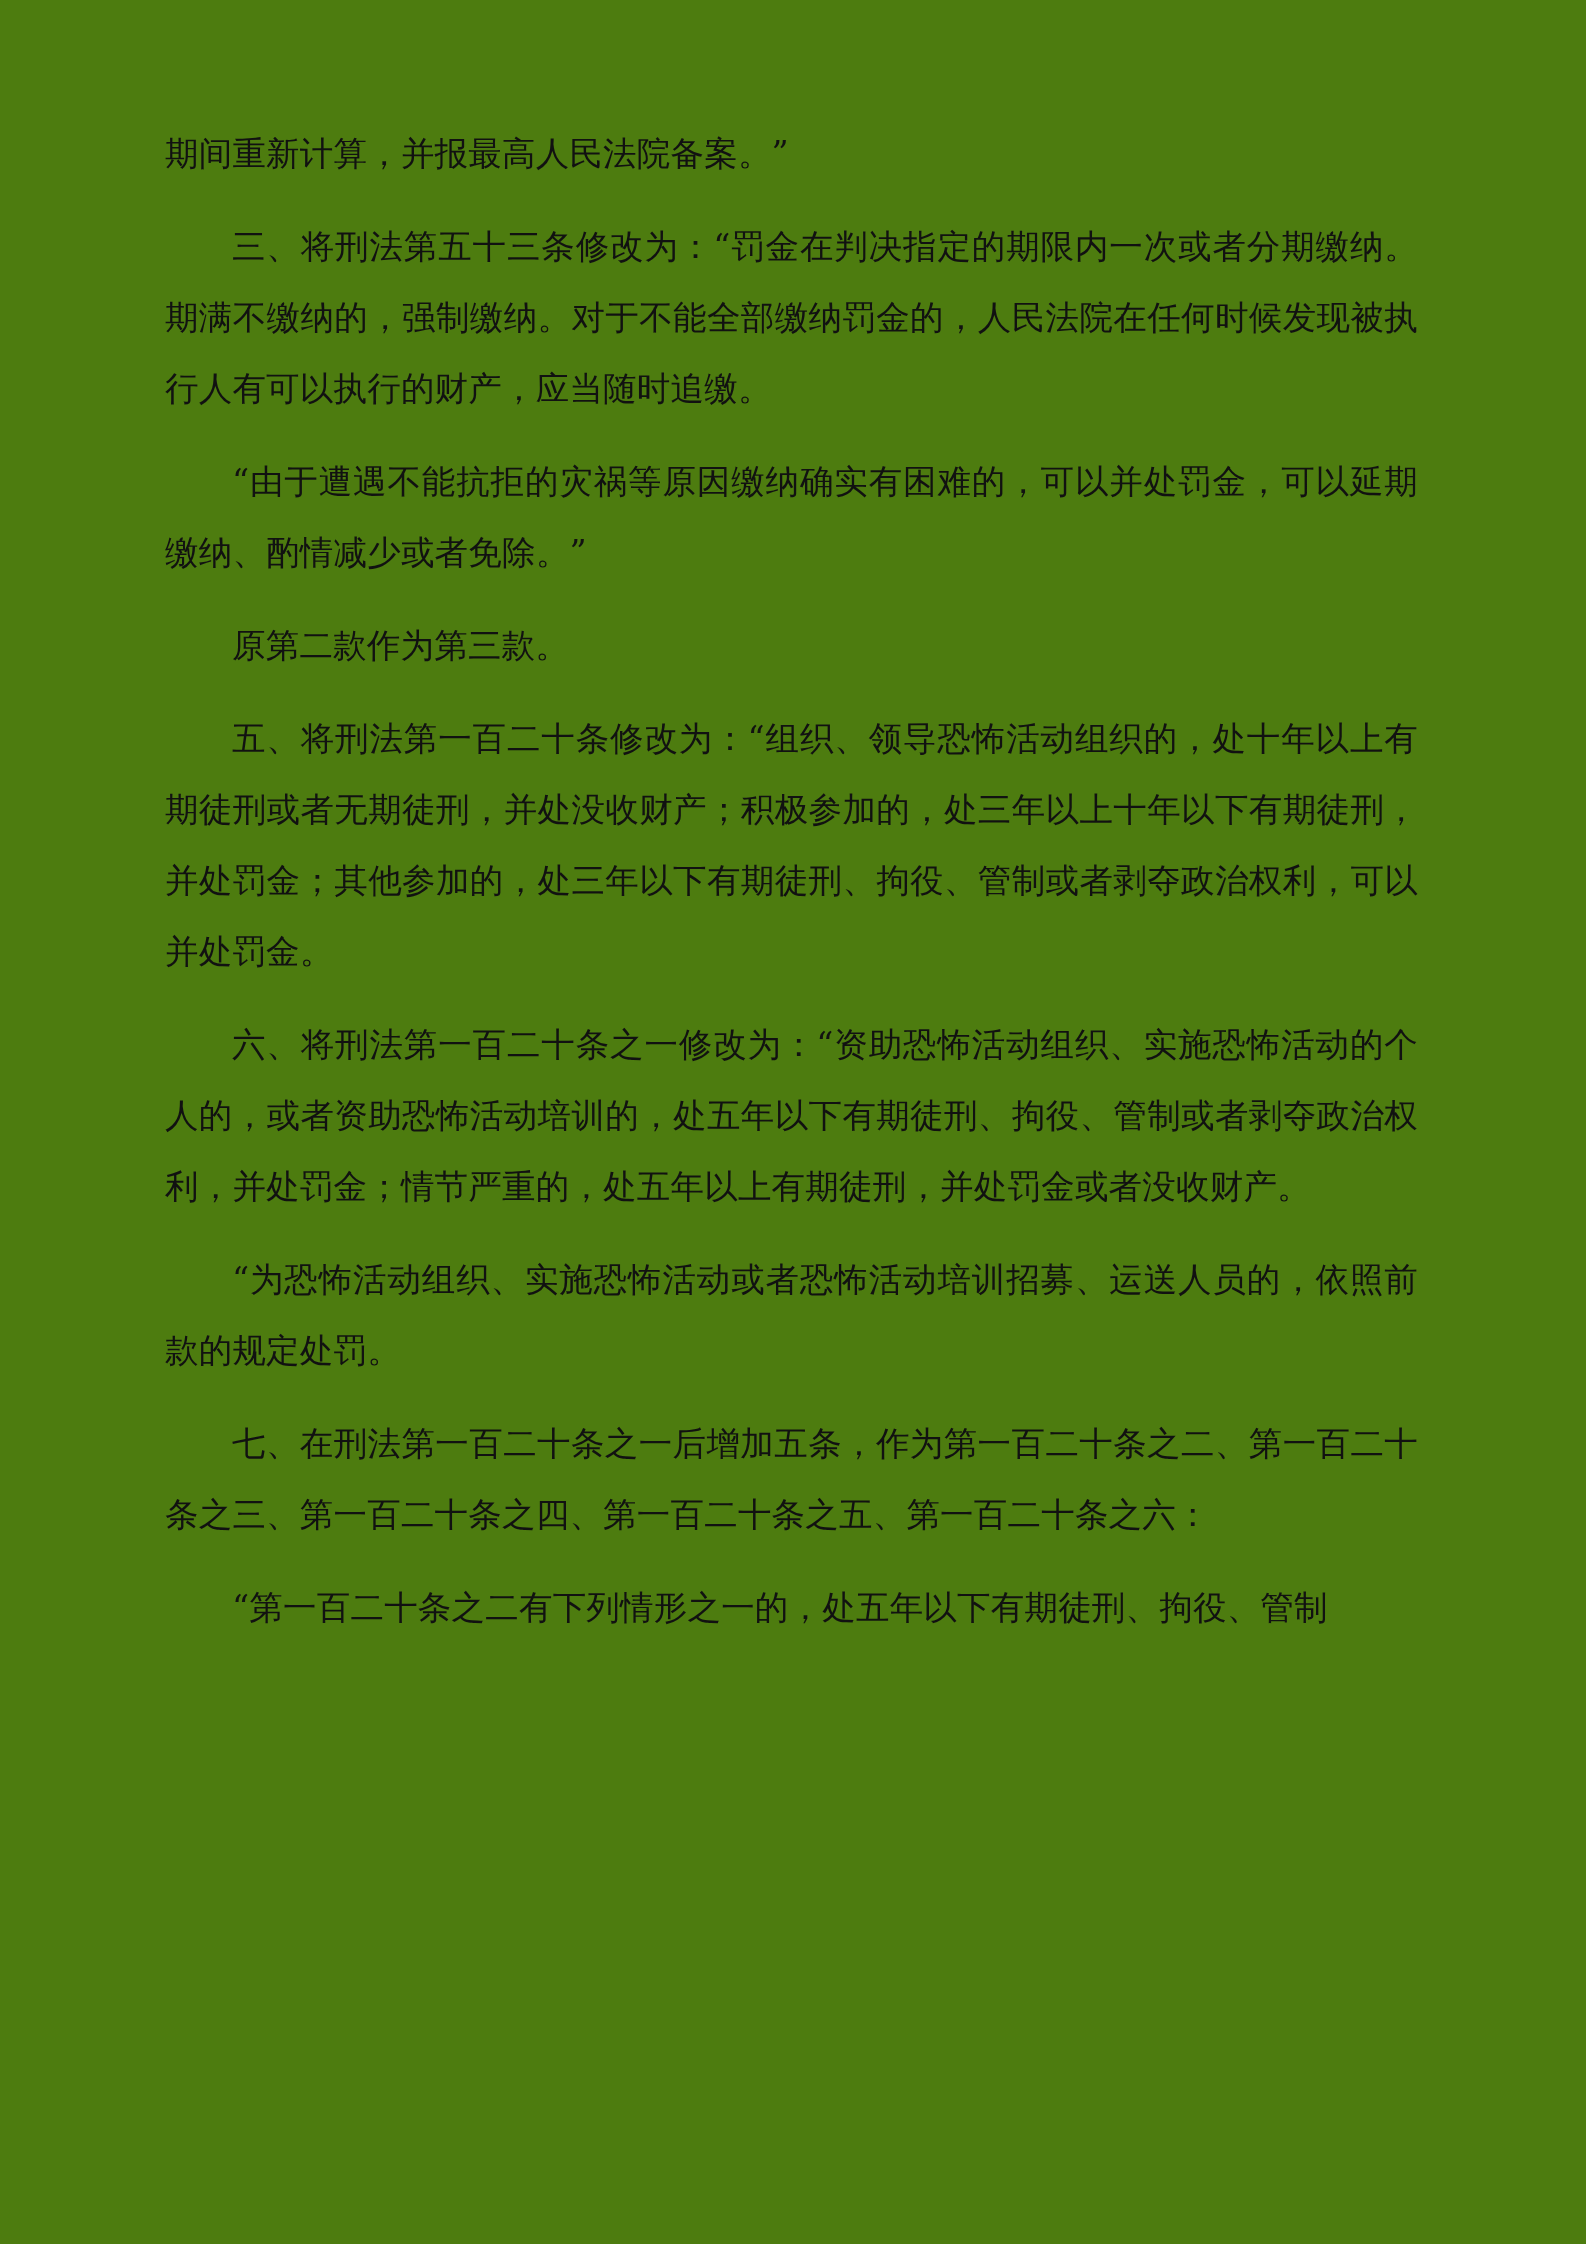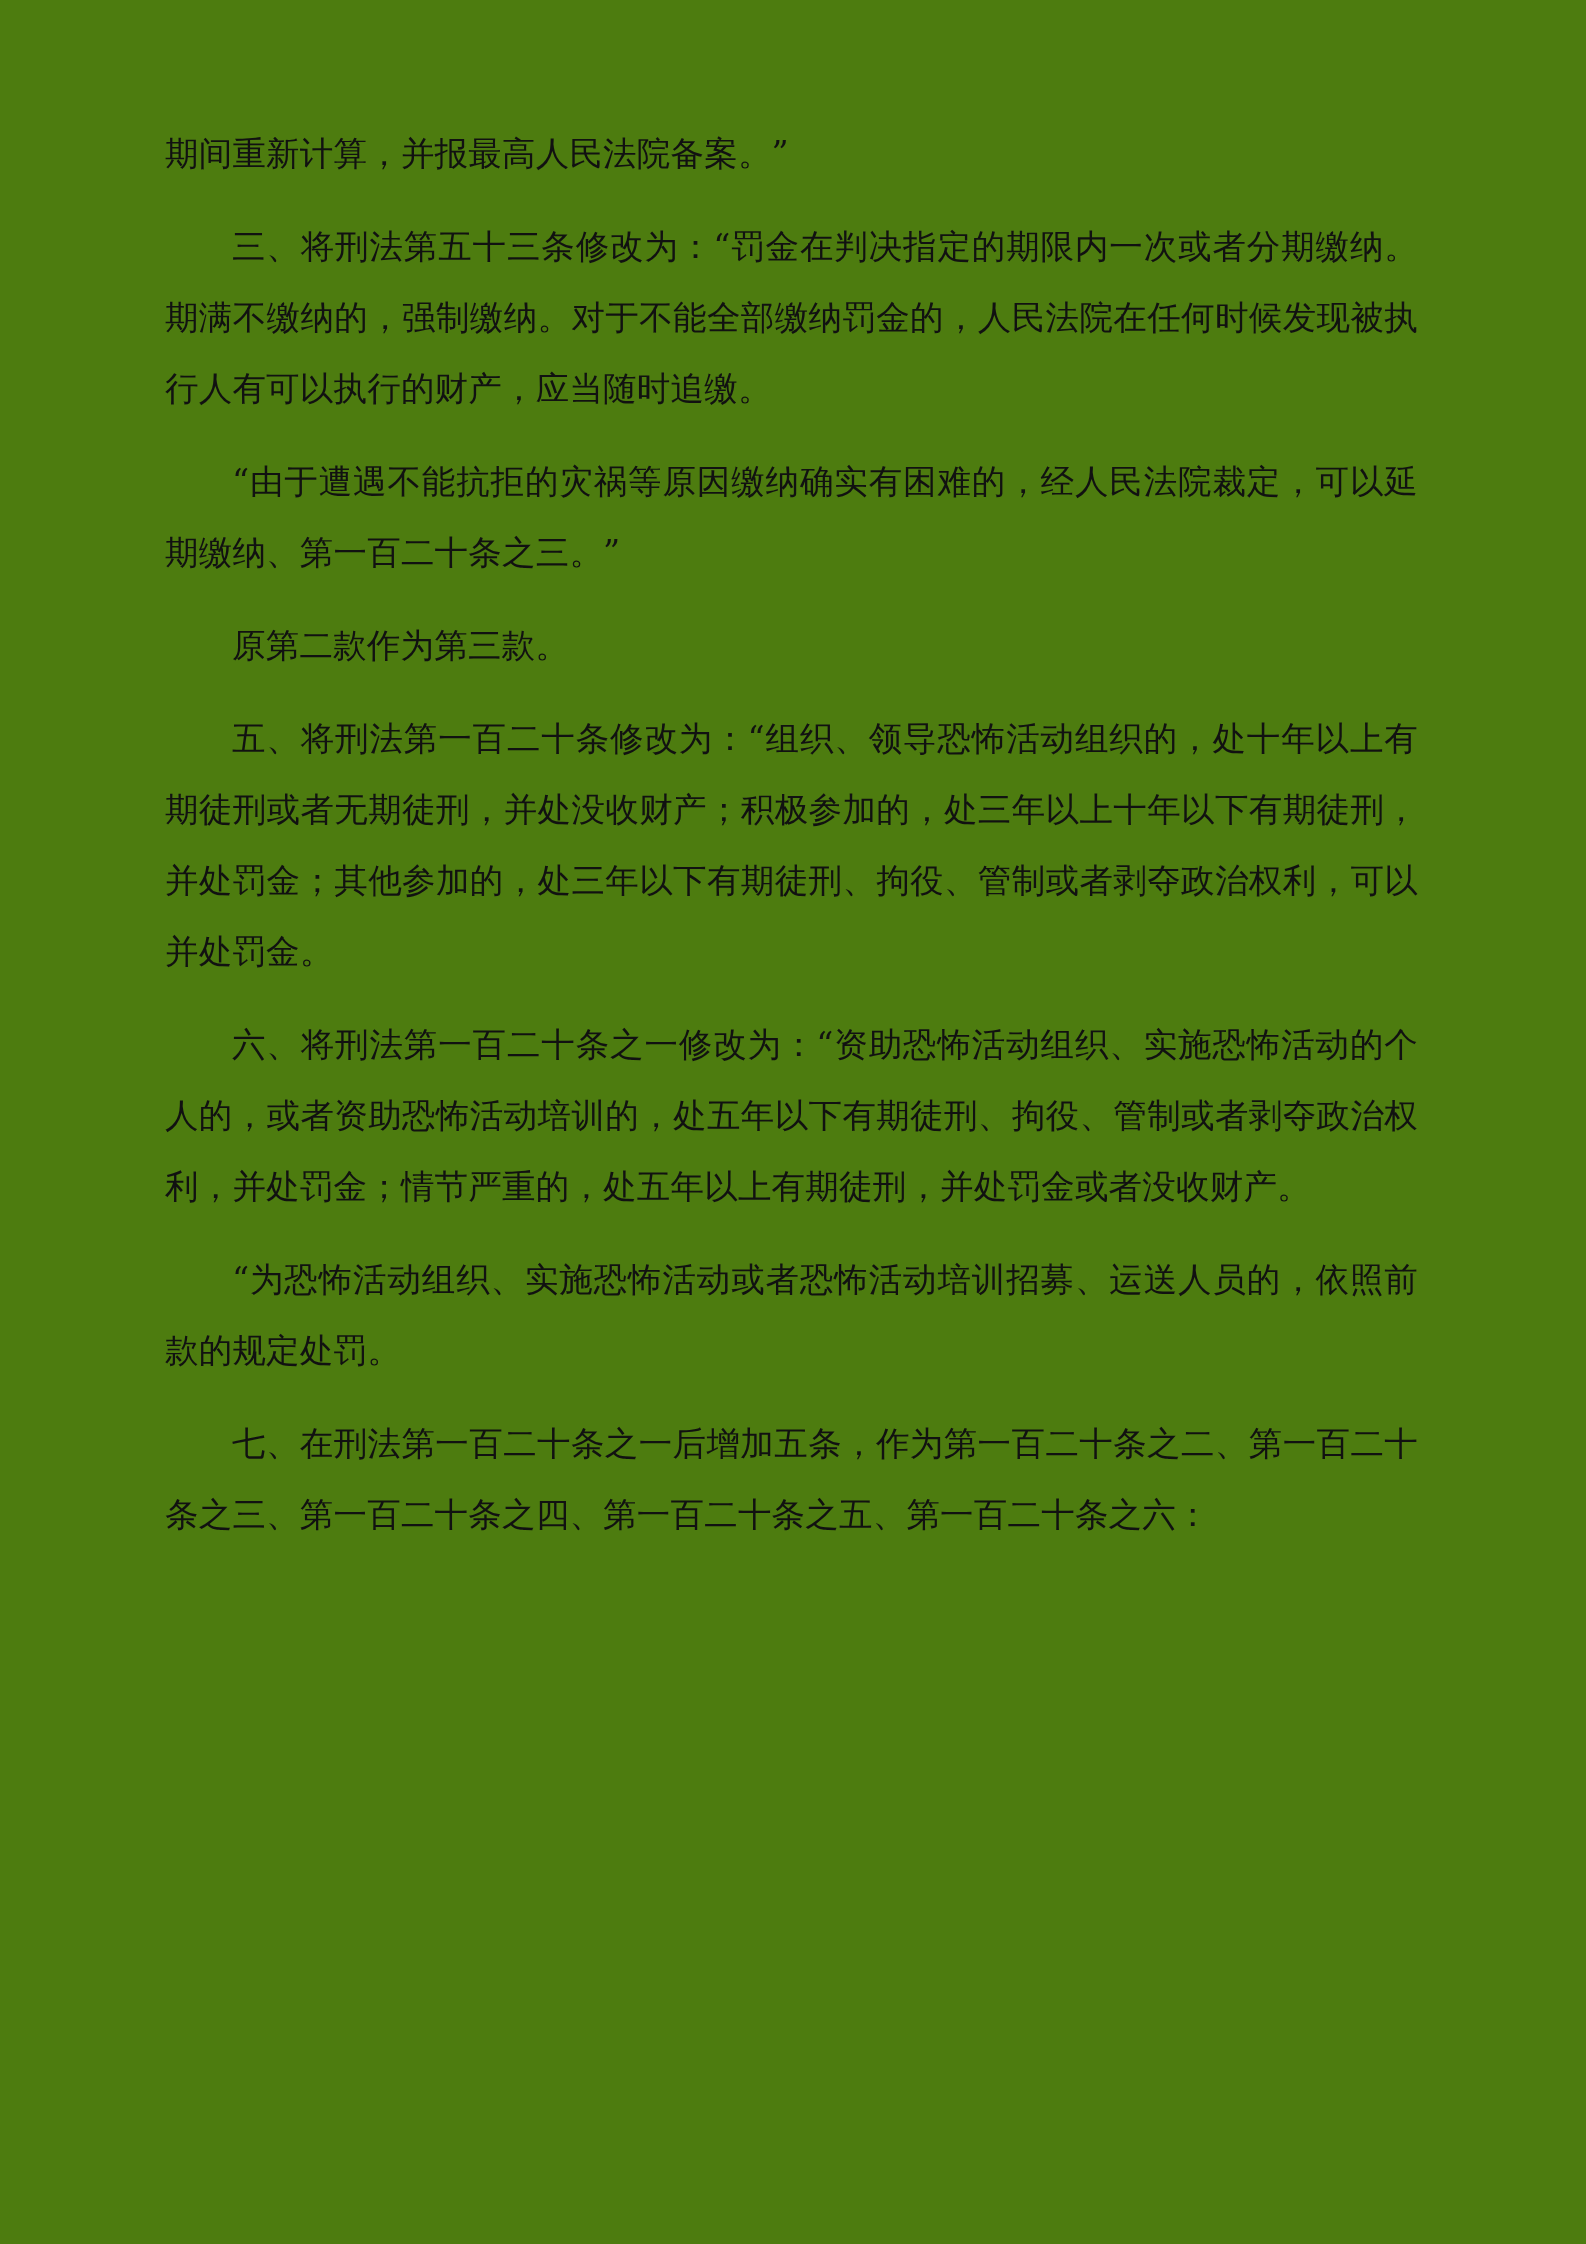--- a/index.html
+++ b/index.html
@@ -53,30 +53,31 @@
 </head>
 <body>
 
 <div class="page">
   <div class="doc-body">
 
     <p class="para cont">期间重新计算，并报最高人民法院备案。”</p>
 
     <p class="para indent">三、将刑法第五十三条修改为：“罚金在判决指定的期限内一次或者分期缴纳。期满不缴纳的，强制缴纳。对于不能全部缴纳罚金的，人民法院在任何时候发现被执行人有可以执行的财产，应当随时追缴。</p>
 
-    <p class="para indent">“由于遭遇不能抗拒的灾祸等原因缴纳确实有困难的，经人民法院裁定，可以延期缴纳、第一百二十条之三。”</p>
+    <p class="para indent">“由于遭遇不能抗拒的灾祸等原因缴纳确实有困难的，可以并处罚金，可以延期缴纳、酌情减少或者免除。”</p>
 
 
     <p class="para indent">原第二款作为第三款。</p>
 
     <p class="para indent">五、将刑法第一百二十条修改为：“组织、领导恐怖活动组织的，处十年以上有期徒刑或者无期徒刑，并处没收财产；积极参加的，处三年以上十年以下有期徒刑，并处罚金；其他参加的，处三年以下有期徒刑、拘役、管制或者剥夺政治权利，可以并处罚金。</p>
 
 
     <p class="para indent">六、将刑法第一百二十条之一修改为：“资助恐怖活动组织、实施恐怖活动的个人的，或者资助恐怖活动培训的，处五年以下有期徒刑、拘役、管制或者剥夺政治权利，并处罚金；情节严重的，处五年以上有期徒刑，并处罚金或者没收财产。</p>
 
     <p class="para indent">“为恐怖活动组织、实施恐怖活动或者恐怖活动培训招募、运送人员的，依照前款的规定处罚。</p>
 
 
     <p class="para indent">七、在刑法第一百二十条之一后增加五条，作为第一百二十条之二、第一百二十条之三、第一百二十条之四、第一百二十条之五、第一百二十条之六：</p>
 
+    <p class="para indent">“第一百二十条之二有下列情形之一的，处五年以下有期徒刑、拘役、管制</p>
 
   </div>
 </div>
 
 </body></html>

